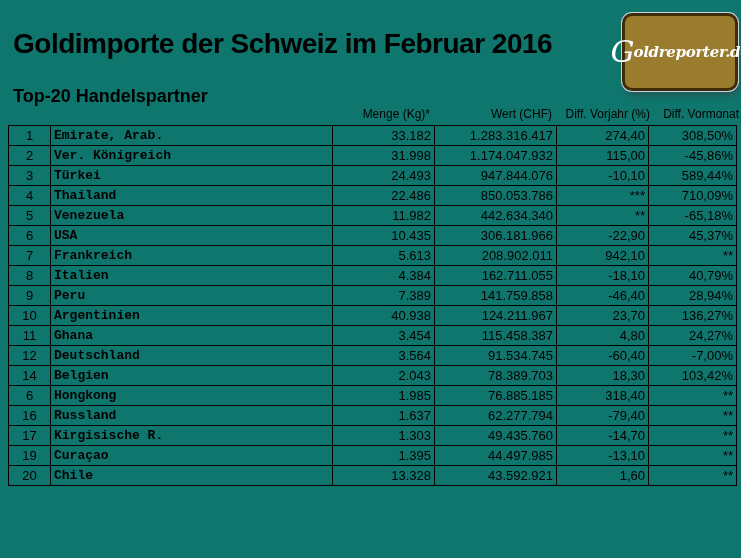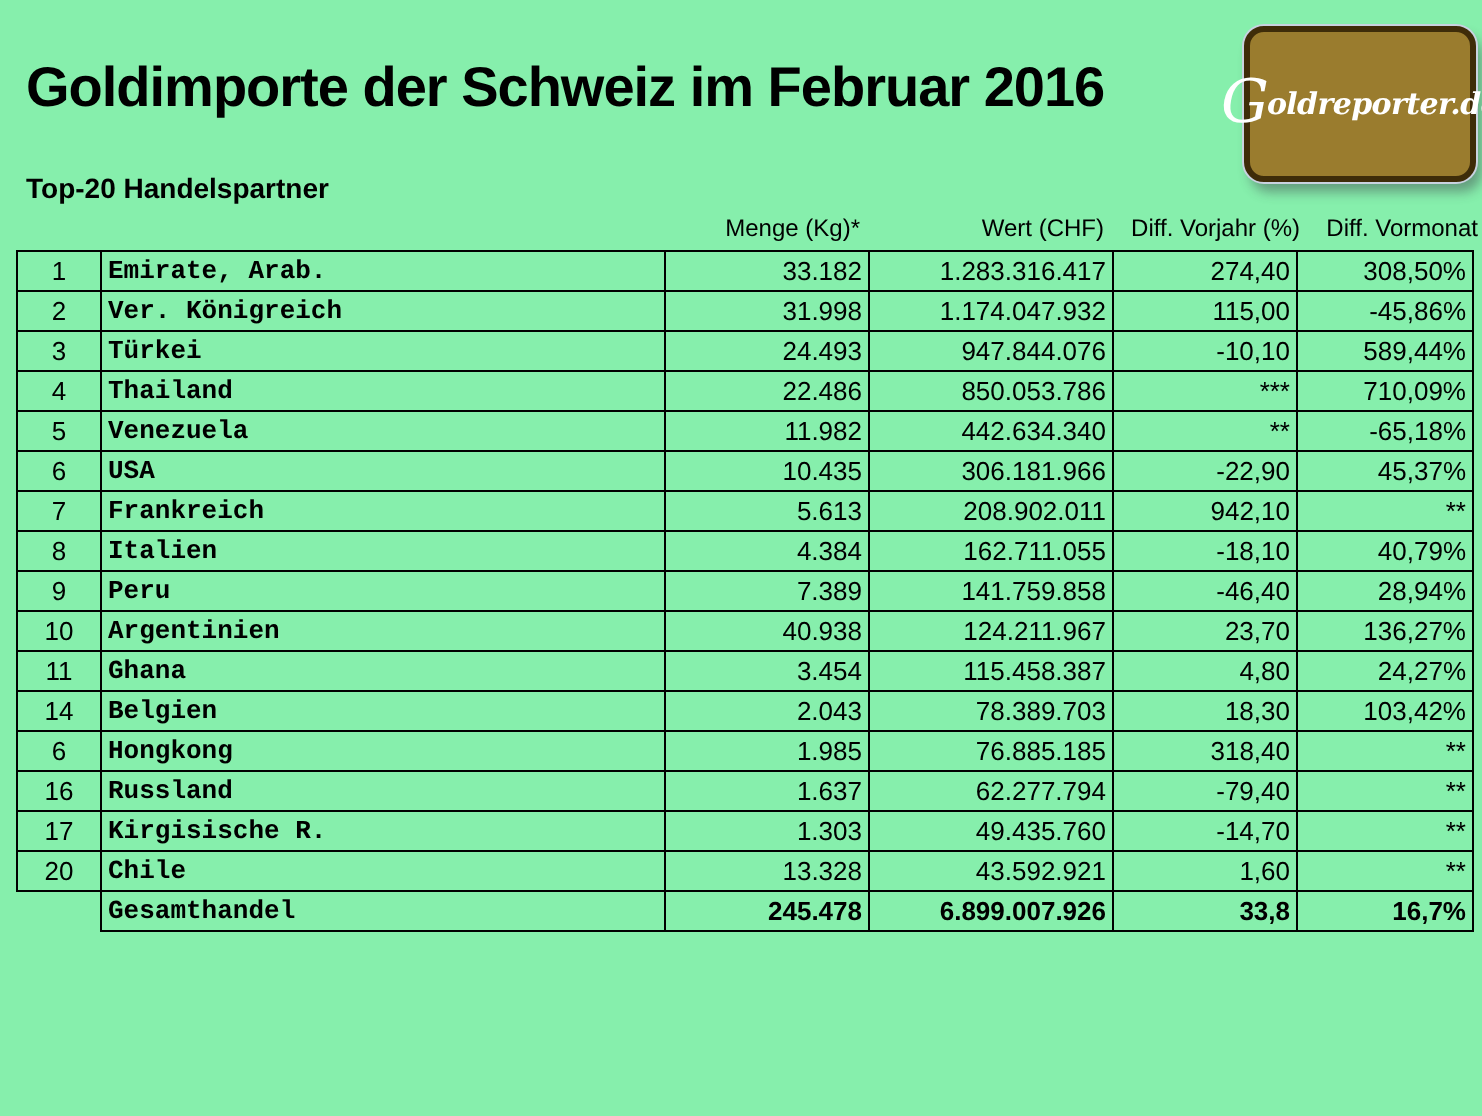--- a/index.html
+++ b/index.html
@@ -1,17 +1,17 @@
 <!DOCTYPE html>
 <html><head>
 <meta charset="utf-8">
 <style>
   html,body { margin:0; padding:0; background:#ffffff; }
   .page {
-    position:relative; width:741px; height:558px; background:#86efac;
+    position:relative; width:741px; height:558px; background:#0f766e;
     font-family:"Liberation Sans", sans-serif; color:#000; overflow:hidden;
   }
   .title {
     position:absolute; left:13px; top:28px;
     font-size:28px; font-weight:bold; letter-spacing:-0.5px; white-space:nowrap;
   }
   .logo {
     position:absolute; top:13px; right:3px; width:110px; height:72px;
     background:#9a7c2e; border:3px solid #3e2c09; border-radius:10px;
     box-shadow:0 0 0 1px #c9d2e0, 3px 5px 6px rgba(60,60,70,0.45);
@@ -21,21 +21,21 @@
   .logo-g {
     font-family:"DejaVu Serif", serif; font-style:italic;
     font-size:30px; line-height:30px; margin-right:-1px;
   }
   .logo-rest {
     font-family:"DejaVu Serif", serif; font-style:italic; font-weight:bold;
     font-size:15px; letter-spacing:-0.3px;
   }
   .subtitle {
     position:absolute; left:13px; top:86px;
-    font-size:14px; font-weight:bold; white-space:nowrap;
+    font-size:18px; font-weight:bold; white-space:nowrap;
   }
   .colhead {
     position:absolute; top:107px; font-size:12px; font-weight:normal; white-space:nowrap;
   }
   table.data {
     position:absolute; left:8px; top:125px;
     border-collapse:collapse; table-layout:fixed; width:728px;
     font-size:13px;
   }
   table.data td {
@@ -159,20 +159,28 @@
       </tr>
       <tr>
         <td class="c-rank">11</td>
         <td class="c-country">Ghana</td>
         <td class="c-num">3.454</td>
         <td class="c-num">115.458.387</td>
         <td class="c-num">4,80</td>
         <td class="c-num">24,27%</td>
       </tr>
       <tr>
+        <td class="c-rank">12</td>
+        <td class="c-country">Deutschland</td>
+        <td class="c-num">3.564</td>
+        <td class="c-num">91.534.745</td>
+        <td class="c-num">-60,40</td>
+        <td class="c-num">-7,00%</td>
+      </tr>
+      <tr>
         <td class="c-rank">14</td>
         <td class="c-country">Belgien</td>
         <td class="c-num">2.043</td>
         <td class="c-num">78.389.703</td>
         <td class="c-num">18,30</td>
         <td class="c-num">103,42%</td>
       </tr>
       <tr>
         <td class="c-rank">6</td>
         <td class="c-country">Hongkong</td>
@@ -191,31 +199,31 @@
       </tr>
       <tr>
         <td class="c-rank">17</td>
         <td class="c-country">Kirgisische R.</td>
         <td class="c-num">1.303</td>
         <td class="c-num">49.435.760</td>
         <td class="c-num">-14,70</td>
         <td class="c-num">**</td>
       </tr>
       <tr>
+        <td class="c-rank">19</td>
+        <td class="c-country">Curaçao</td>
+        <td class="c-num">1.395</td>
+        <td class="c-num">44.497.985</td>
+        <td class="c-num">-13,10</td>
+        <td class="c-num">**</td>
+      </tr>
+      <tr>
         <td class="c-rank">20</td>
         <td class="c-country">Chile</td>
         <td class="c-num">13.328</td>
         <td class="c-num">43.592.921</td>
         <td class="c-num">1,60</td>
         <td class="c-num">**</td>
       </tr>
-      <tr class="total">
-        <td class="c-rank"></td>
-        <td class="c-country">Gesamthandel</td>
-        <td class="c-num">245.478</td>
-        <td class="c-num">6.899.007.926</td>
-        <td class="c-num">33,8</td>
-        <td class="c-num">16,7%</td>
-      </tr>
     </tbody>
   </table>
 
 </div>
 
 </body></html>

